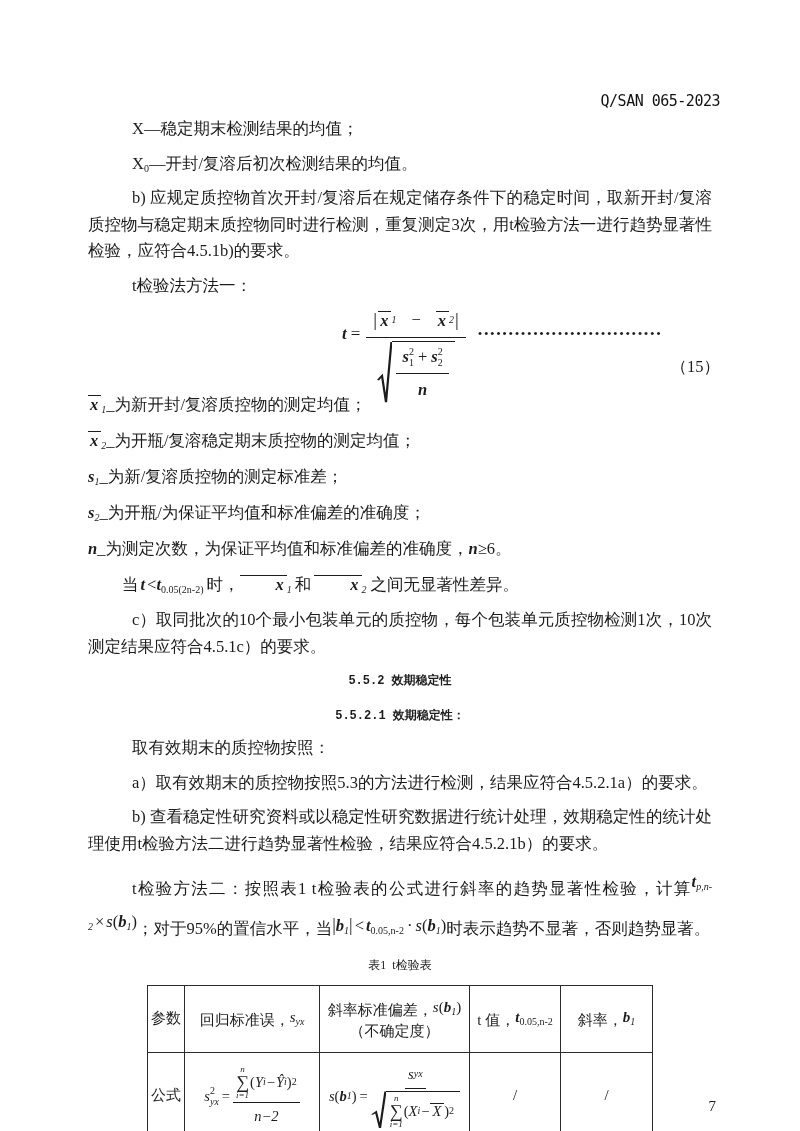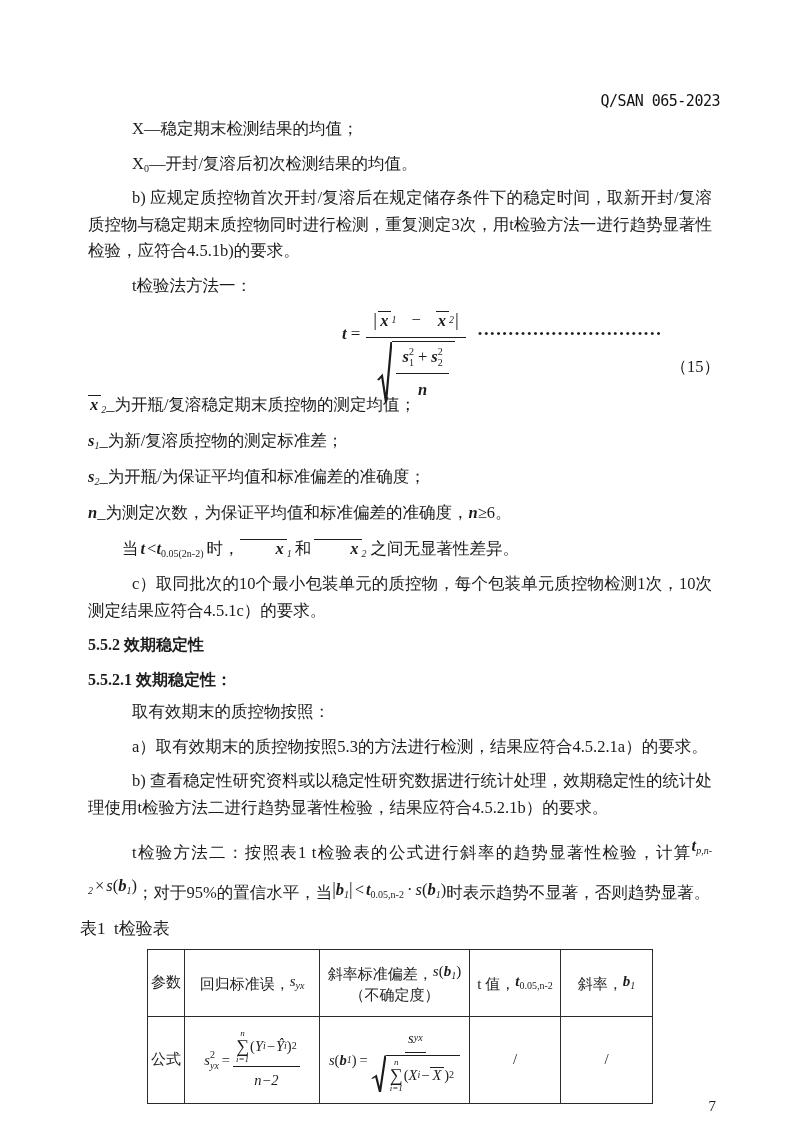--- a/index.html
+++ b/index.html
@@ -39,32 +39,32 @@
   .sqrt { display:inline-flex; position:relative; padding-left:15px; }
   .sqrt-tick { position:absolute; left:0; top:0; width:15px; height:100%; }
   .sqrt-body { border-top:1.5px solid #1c1c1c; padding:2px 6px 0 4px; display:inline-flex; align-items:center; }
   .f15-dots { flex:1; overflow:hidden; white-space:nowrap; font-size:13px; letter-spacing:1.6px; margin-left:12px; margin-right:4px; }
   .f15-label { white-space:nowrap;margin-top:48px; }
   
   .defline { margin-top:13px; line-height:28px; }
   .sig { margin-top:8px; line-height:28px; text-indent:34px; }
   .pc { margin-top:6px; }
   .h-sec {
-    font-family:Liberation Serif, serif; font-weight:bold;
-    font-size:16px; line-height:22px; text-align:left;
+    font-family:Liberation Mono, monospace; font-weight:bold;
+    font-size:12px; line-height:22px; text-align:center;
   }
   .h552 { margin-top:10px !important; }
   .h5521 { margin-top:13px !important; }
   .vintro { margin-top:7px; }
   .m2 { margin-top:4px; line-height:33px; }
   .raised { vertical-align:7px; }
   .raised2 { vertical-align:3px; }
   .bigpipe { font-size:18px; }
   
-  .tbl-title { margin-top:4px; text-align:left; font-size:17px; white-space:pre; line-height:24px; }
+  .tbl-title { margin-top:4px; text-align:center; font-size:12px; white-space:pre; line-height:24px; }
   table.ttable { border-collapse:collapse; table-layout:fixed; width:505px; margin:8px auto 0; }
   table.ttable td {
     border:1.5px solid #2b2b2b; text-align:center; vertical-align:middle;
     font-size:15px; padding:2px 3px; line-height:1.55;
   }
   tr.hdr td { height:62px; }
   tr.frow td { height:82px; }
   .mrow { display:inline-flex; align-items:center; justify-content:center; font-size:14.5px; }
   .sum { display:inline-flex; flex-direction:column; align-items:center; line-height:1; margin-right:1px; }
   .sum .lim { font-size:9px; font-style:italic; }
@@ -126,20 +126,21 @@
                 <span class="fden mi bi">n</span>
               </span>
             </span>
           </span>
         </span>
       </span>
       <span class="f15-dots">••••••••••••••••••••••••••••••</span>
       <span class="f15-label">（15）</span>
     </div>
 
+    <p class="defline"><span class="obar"><span class="mi bi">x</span></span><sub class="mi">1</sub><span>_为新开封/复溶质控物的测定均值；</span></p>
 
     <p class="defline"><span class="obar"><span class="mi bi">x</span></span><sub class="mi">2</sub><span>_为开瓶/复溶稳定期末质控物的测定均值；</span></p>
 
     <p class="defline"><span class="mi bi">s</span><sub class="mi">1</sub><span>_为新/复溶质控物的测定标准差；</span></p>
 
     <p class="defline"><span class="mi bi">s</span><sub class="mi">2</sub><span>_为开瓶/为保证平均值和标准偏差的准确度；</span></p>
 
     <p class="defline"><span class="mi bi">n</span><span>_为测定次数，为保证平均值和标准偏差的准确度，</span><span class="mi bi">n</span><span>≥6。</span></p>
 
     <p class="sig"><span>当</span><span class="mi bi" style="margin:0 2px;">t</span><span>&lt;</span><span class="mi bi">t</span><sub>0.05(2n-2)</sub><span style="margin-left:3px;">时，</span><span class="obar"><span class="mi bi">x</span></span><sub class="mi">1</sub><span style="margin:0 3px;">和</span><span class="obar"><span class="mi bi">x</span></span><sub class="mi">2</sub><span style="margin-left:4px;">之间无显著性差异。</span></p>

